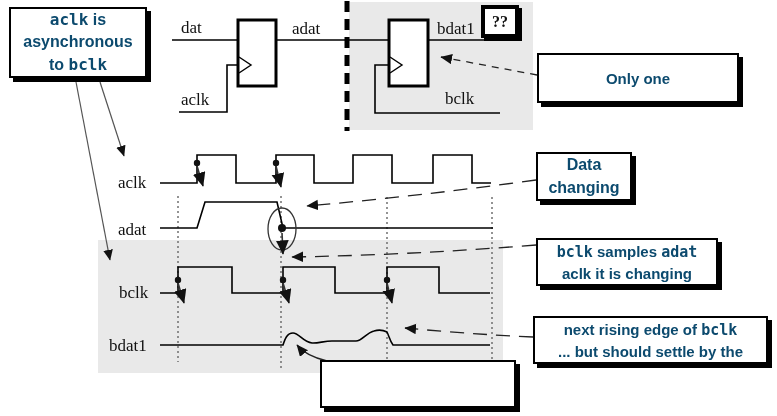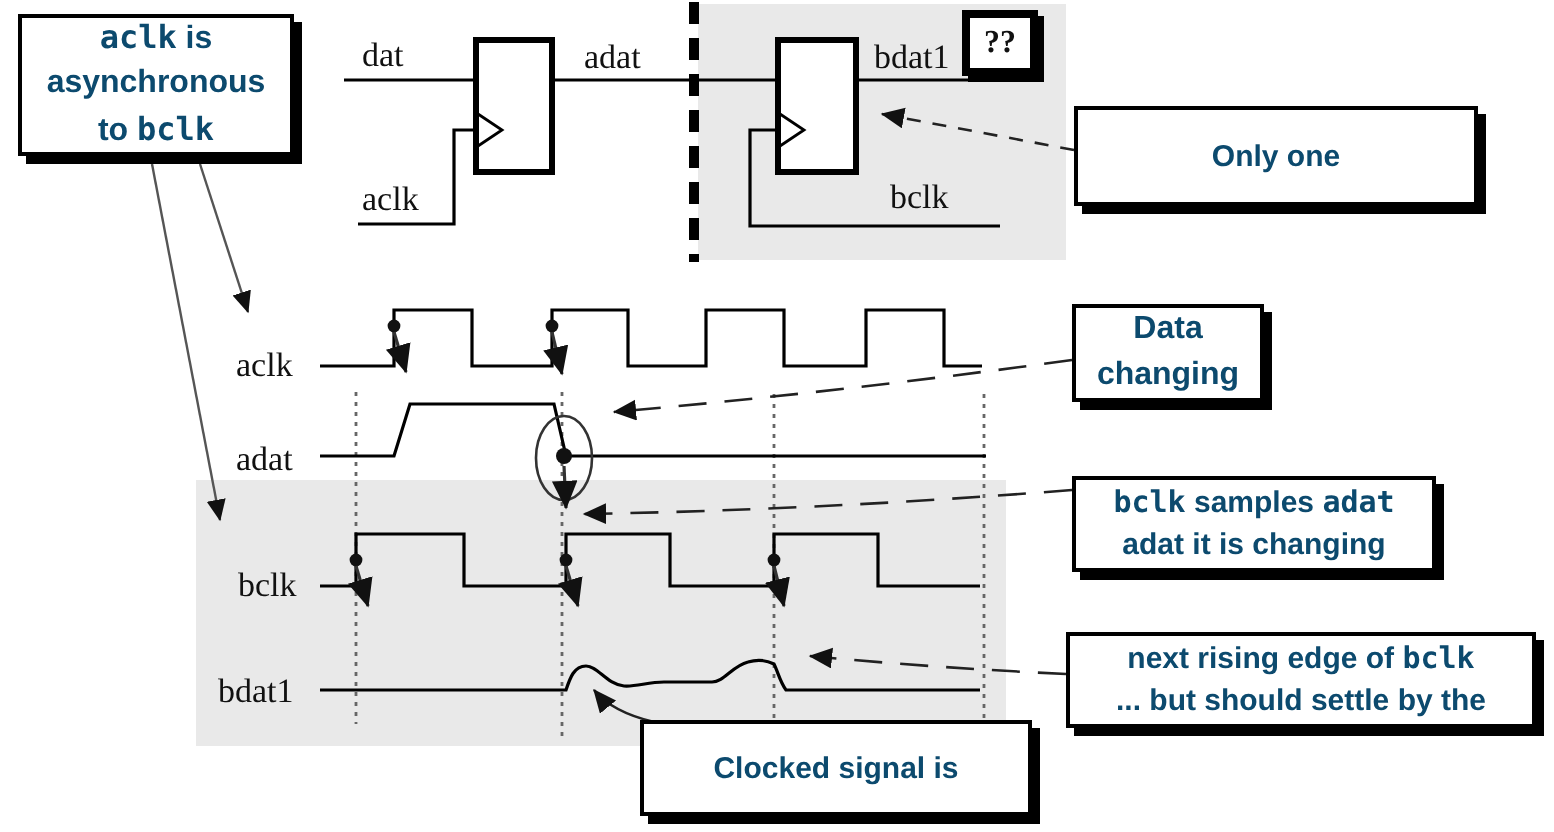--- a/index.html
+++ b/index.html
@@ -119,29 +119,28 @@
     <div class="cl-line">Only one</div>
   </div>
 
   <div class="callout" id="co-data-chg">
     <div class="cl-line">Data</div>
     <div class="cl-line">changing</div>
   </div>
 
   <div class="callout" id="co-samples">
     <div class="cl-line"><span class="mono">bclk</span><span> samples </span><span class="mono">adat</span></div>
-    <div class="cl-line">adat it is changing</div>
+    <div class="cl-line">aclk it is changing</div>
   </div>
 
   <div class="callout" id="co-settle">
     <div class="cl-line"><span>next rising edge of </span><span class="mono">bclk</span></div>
     <div class="cl-line">... but should settle by the</div>
   </div>
 
   <div class="callout" id="co-metastable">
-    <div class="cl-line">Clocked signal is</div>
   </div>
 
   <div class="qbox">
     <span>??</span>
   </div>
 
 </div>
 
 </body></html>

